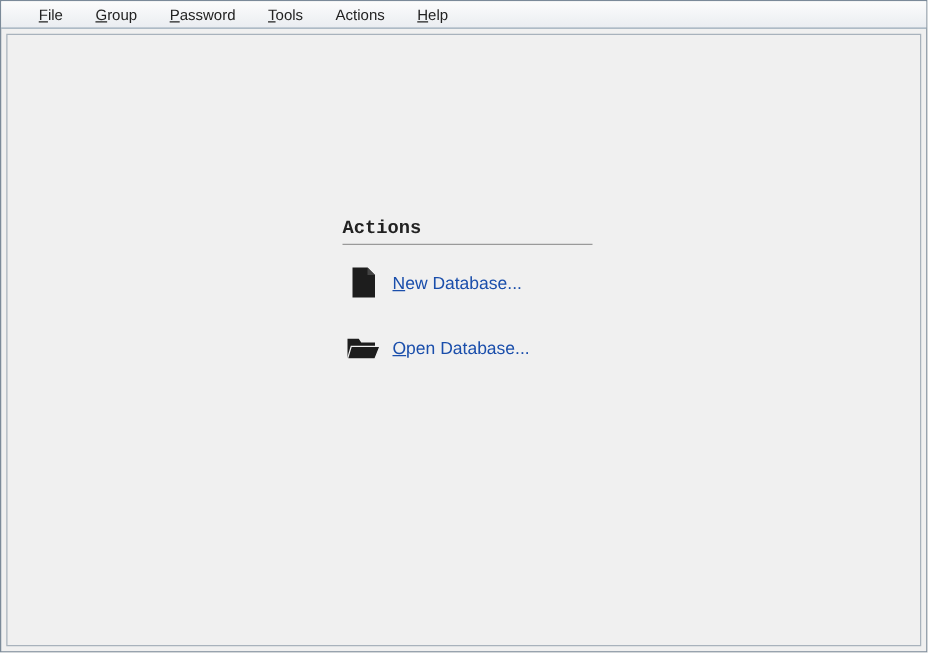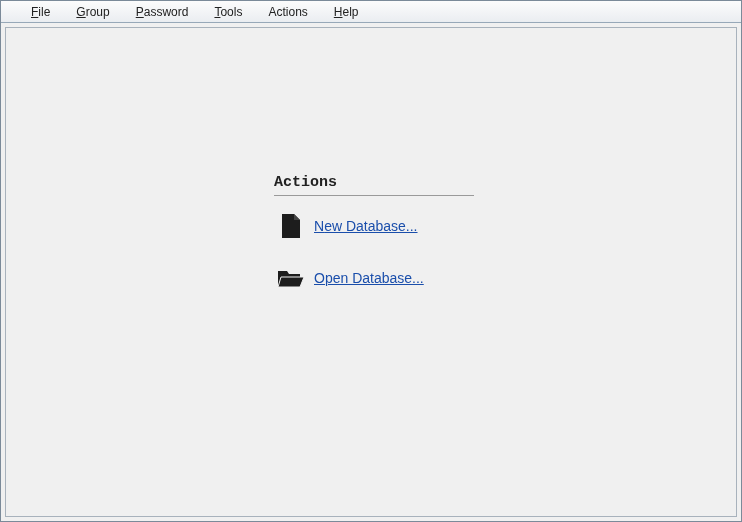--- a/index.html
+++ b/index.html
@@ -115,21 +115,20 @@
       width: 34px;
       height: 28px;
       display: flex;
       align-items: center;
       justify-content: center;
       margin-right: 6px;
     }
     .action-row .action-link {
       color: #1a4eab;
       font-size: 14px;
-      text-decoration: underline;
     }
     .action-row .ul { text-decoration: underline; }
   </style>
 </head>
 <body>
 
 <div class="window">
 
   <div class="menubar">
     <div class="menu-wrap"><span class="menu-item"><span class="ul">F</span>ile</span></div>

